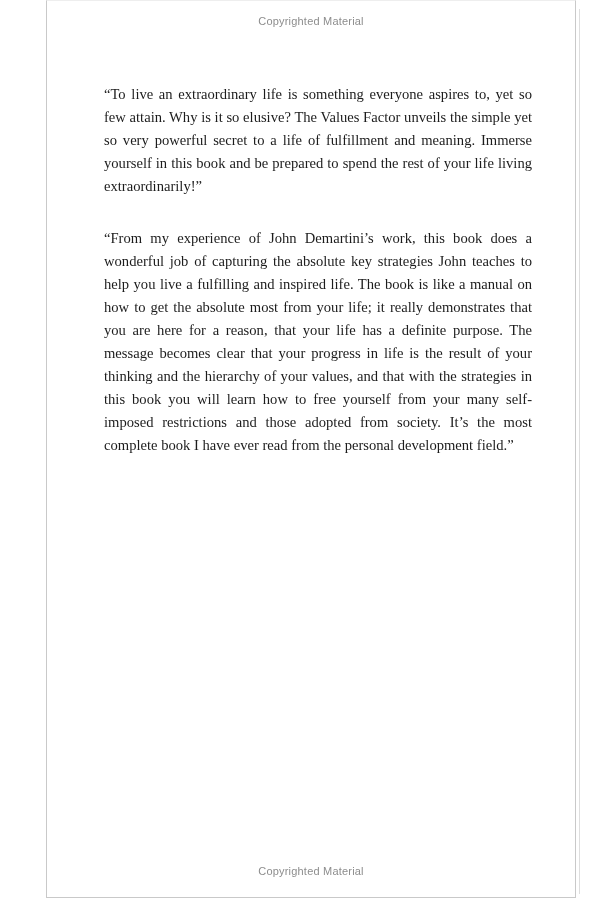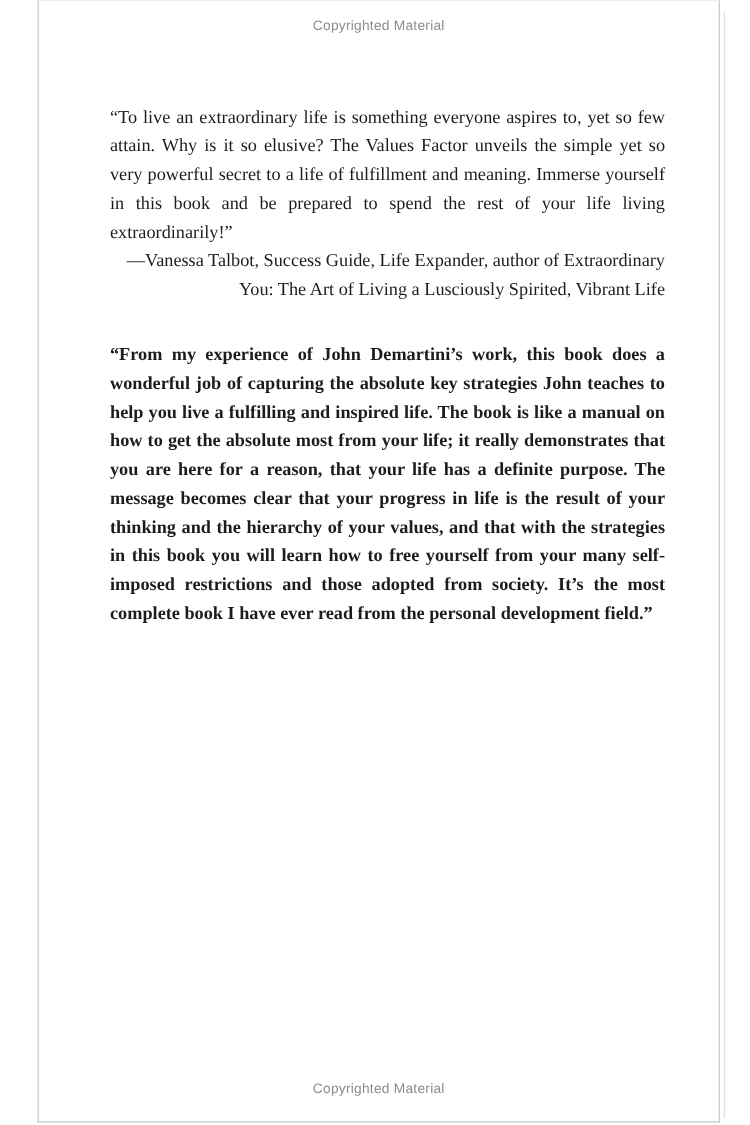--- a/index.html
+++ b/index.html
@@ -9,21 +9,21 @@
   }
   body {
     width: 600px;
     height: 900px;
     font-family: "Liberation Serif", serif;
     overflow: hidden;
   }
   .page {
     position: relative;
     box-sizing: border-box;
-    margin-left: 30px;
+    margin-left: 46px;
     margin-right: 24px;
     height: 898px;
     background: #ffffff;
     border-left: 1px solid #c9c9c9;
     border-right: 1px solid #c9c9c9;
     border-bottom: 1px solid #c9c9c9;
     border-top: 1px solid #eeeeee;
   }
   
   .page::after {
@@ -56,41 +56,39 @@
     color: #1c1c1c;
     font-size: 14.6px;
     line-height: 23px;
   }
   .quote {
     margin: 0;
     text-align: justify;
   }
   .quote.second {
     margin-top: 29px;
-    font-weight: bold;
   }
   .attribution {
     margin: 0;
     text-align: right;
   }
   .italic {
   }
 </style>
 </head>
 <body>
 
 <div class="page">
 
   <div class="watermark top">Copyrighted Material</div>
 
   <div class="content">
 
     <p class="quote"><span>“To live an extraordinary life is something everyone aspires to, yet so few attain. Why is it so elusive? </span><span class="italic">The Values Factor</span><span> unveils the simple yet so very powerful secret to a life of fulfillment and meaning. Immerse yourself in this book and be prepared to spend the rest of your life living extraordinarily!”</span></p>
 
-    <p class="attribution"><span>—Vanessa Talbot, Success Guide, Life Expander, author of </span><span class="italic">Extraordinary You: The Art of Living a Lusciously Spirited, Vibrant Life</span></p>
 
     <p class="quote second">“From my experience of John Demartini’s work, this book does a wonderful job of capturing the absolute key strategies John teaches to help you live a fulfilling and inspired life. The book is like a manual on how to get the absolute most from your life; it really demonstrates that you are here for a reason, that your life has a definite purpose. The message becomes clear that your progress in life is the result of your thinking and the hierarchy of your values, and that with the strategies in this book you will learn how to free yourself from your many self-imposed restrictions and those adopted from society. It’s the most complete book I have ever read from the personal development field.”</p>
 
 
   </div>
 
   <div class="watermark bottom">Copyrighted Material</div>
 
 </div>
 

